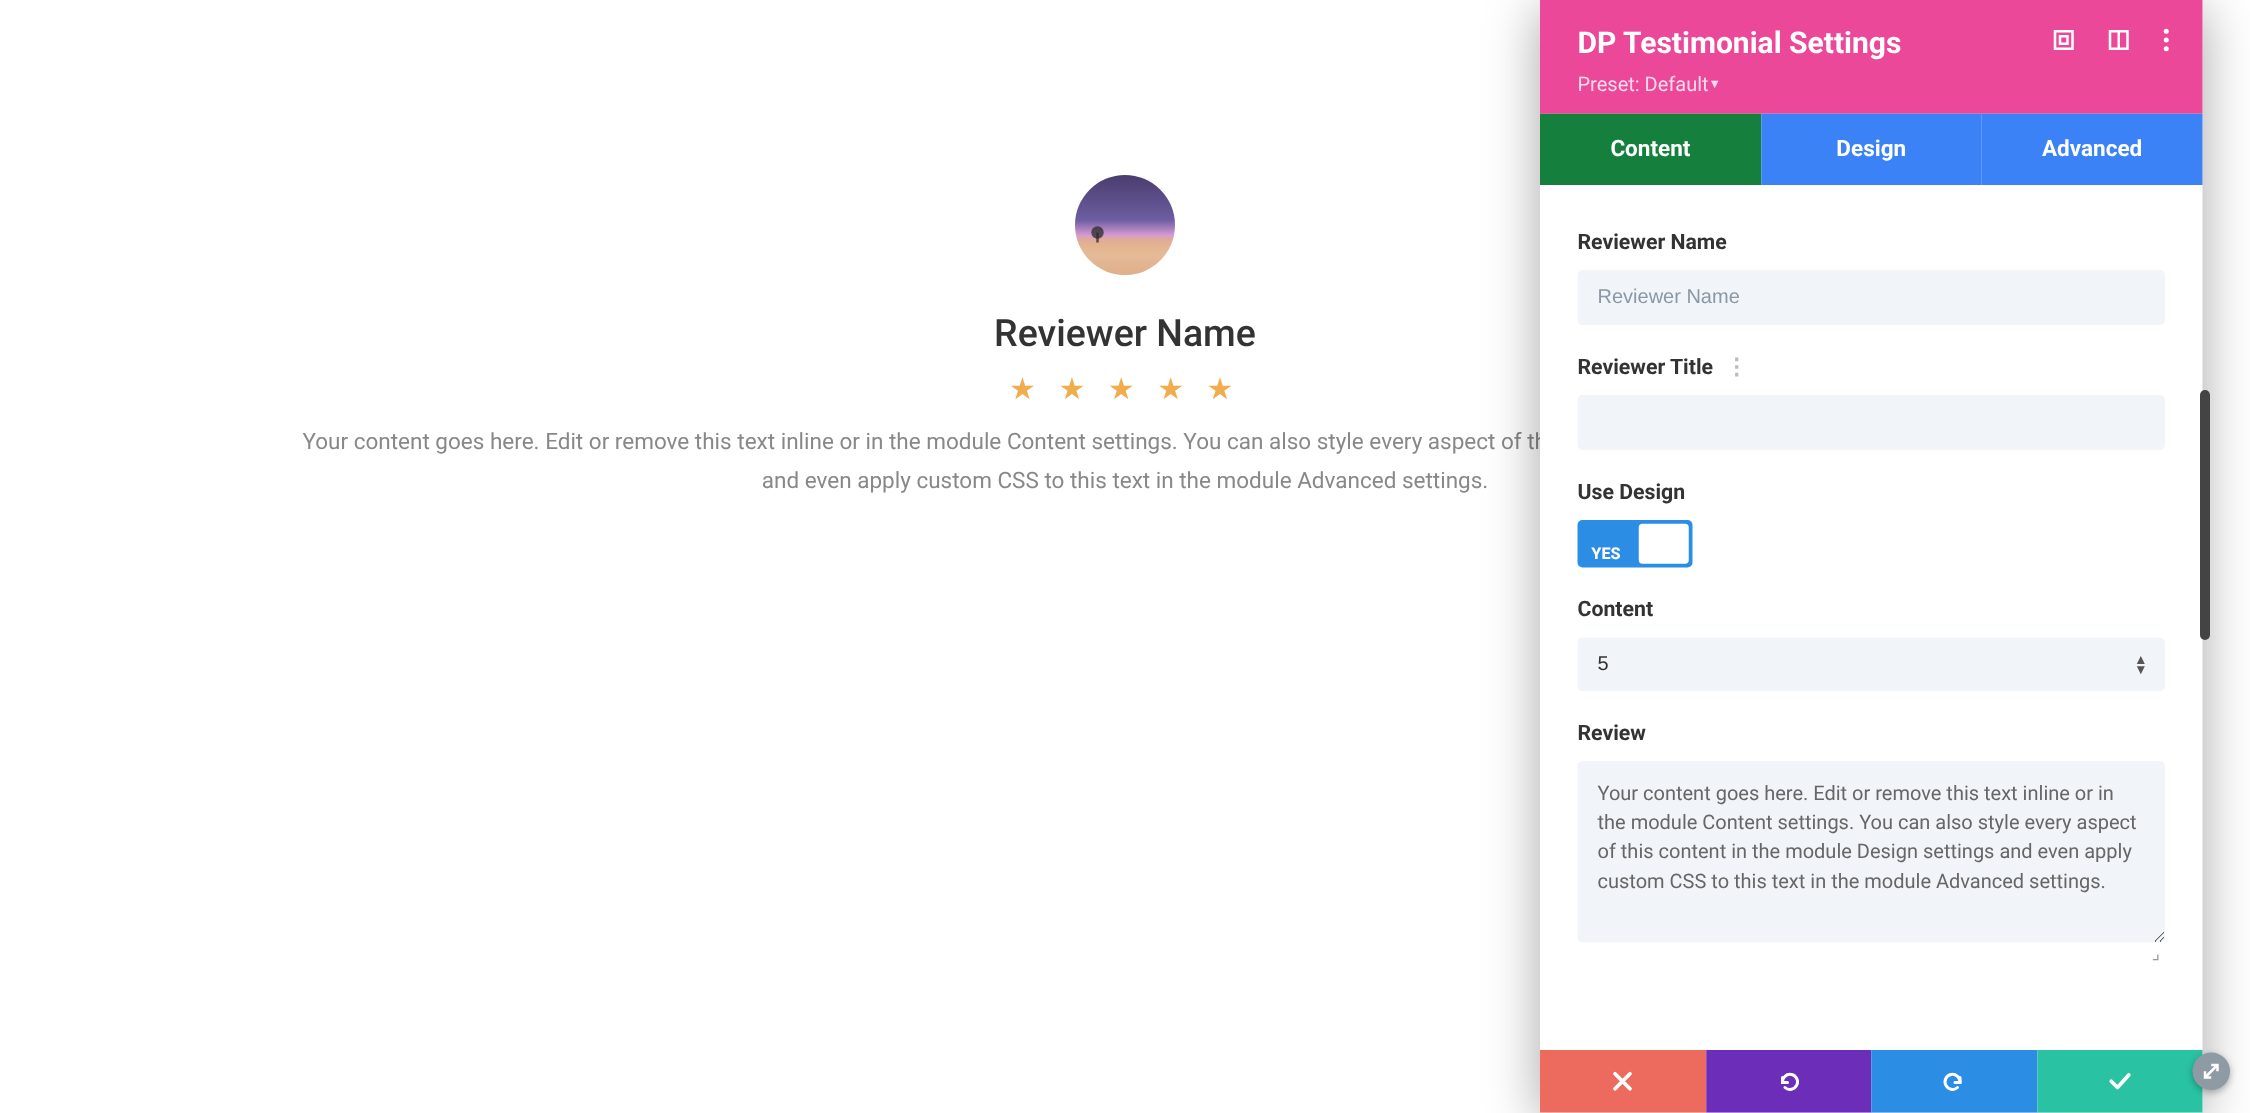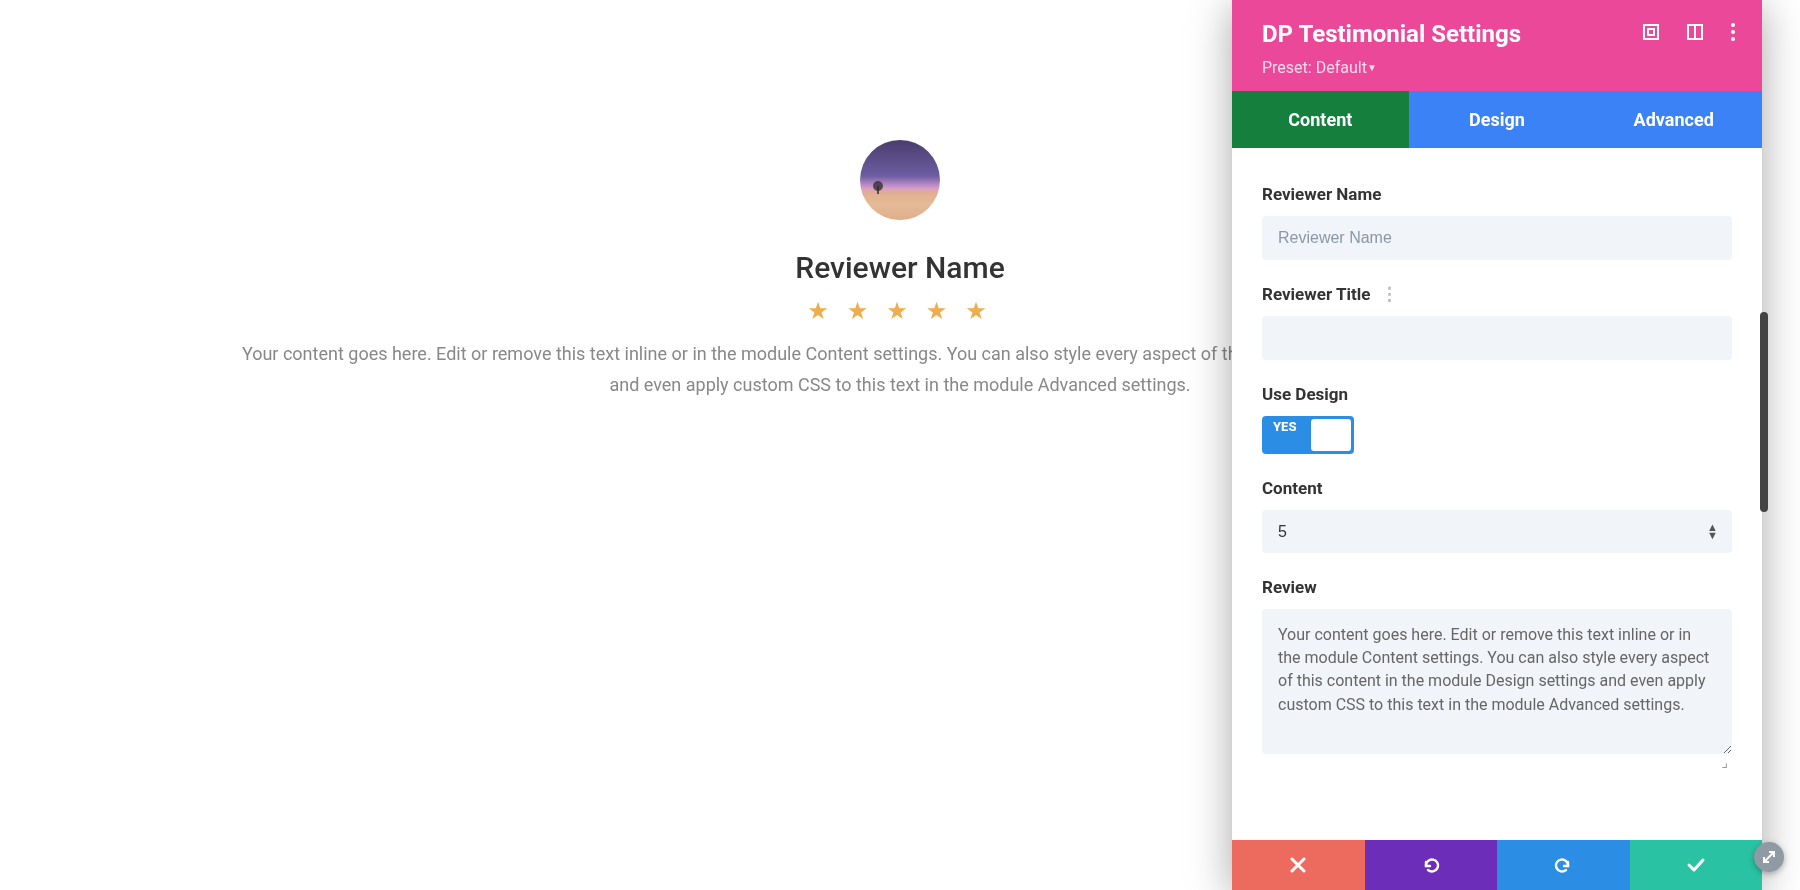--- a/index.html
+++ b/index.html
@@ -25,21 +25,21 @@
   .tab { flex: 1; text-align: center; padding: 18px 0; font-size: 18px; font-weight: 700; color: #fff; cursor: pointer; background: #3b82f6; }
   .tab.active { background: #15803d; }
 
   .panel-body { flex: 1; overflow-y: auto; padding: 24px 30px 12px 30px; }
   .field-label { font-size: 17px; font-weight: 700; color: #333; margin-top: 12px; margin-bottom: 12px; display: flex; align-items: center; gap: 10px; }
   .more-dots { color: #bbb; cursor: pointer; font-size: 18px; line-height: 1; }
   .text-input { width: 100%; padding: 13px 16px; border: none; background: #f1f5f9; border-radius: 4px; font-size: 16px; color: #333; }
   .text-input::placeholder { color: #8a97a4; }
   .field-block { margin-bottom: 24px; }
 
-  .toggle { width: 92px; height: 38px; background: #2c8de4; border-radius: 4px; display: flex; align-items: flex-start; padding: 3px; cursor: pointer; }
+  .toggle { width: 92px; height: 38px; background: #2c8de4; border-radius: 4px; display: flex; align-items: flex-end; padding: 3px; cursor: pointer; }
   .toggle-label { color: #fff; font-weight: 800; font-size: 13px; padding-left: 8px; flex:1; }
   .toggle-knob { width: 40px; height: 32px; background: #fff; border-radius: 3px; }
 
   .select-wrap { position: relative; }
   .select { width: 100%; padding: 13px 16px; border: none; background: #f1f5f9; border-radius: 4px; font-size: 16px; color: #333; appearance: none; }
   .select-caret { position: absolute; right: 14px; top: 50%; transform: translateY(-50%); font-size: 11px; color: #555; display:flex; flex-direction:column; line-height:8px; pointer-events:none;}
   .textarea { width: 100%; min-height: 145px; padding: 14px 16px; border: none; background: #f1f5f9; border-radius: 4px; font-size: 16px; color: #666; line-height: 1.45; resize: vertical; font-family: inherit; }
   .textarea-handle { text-align: right; color:#999; font-size:14px; margin-top:-4px; padding-right:4px; }
 
   .panel-footer { display: flex; height: 50px; margin-top:auto; }

